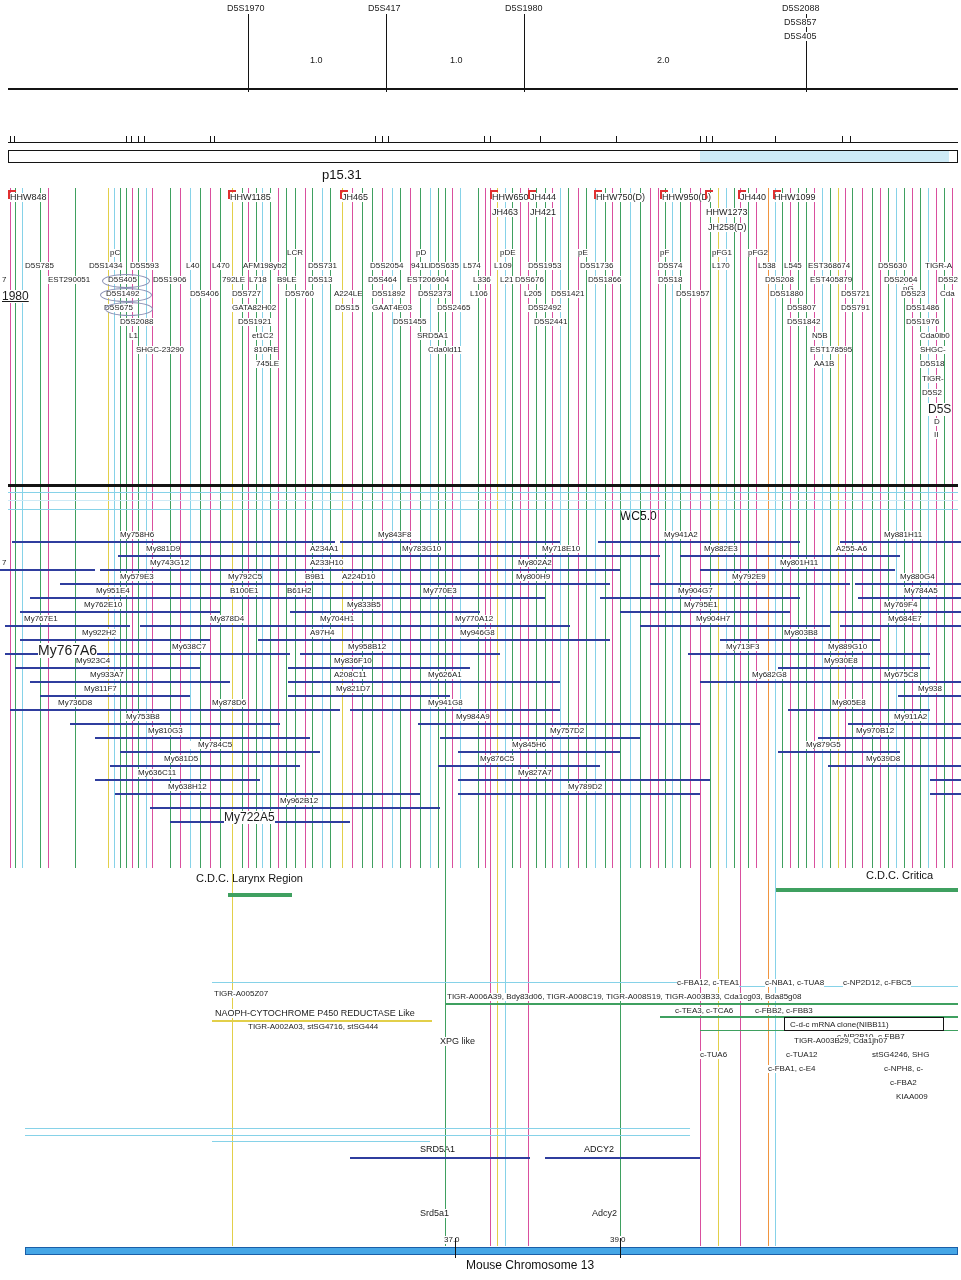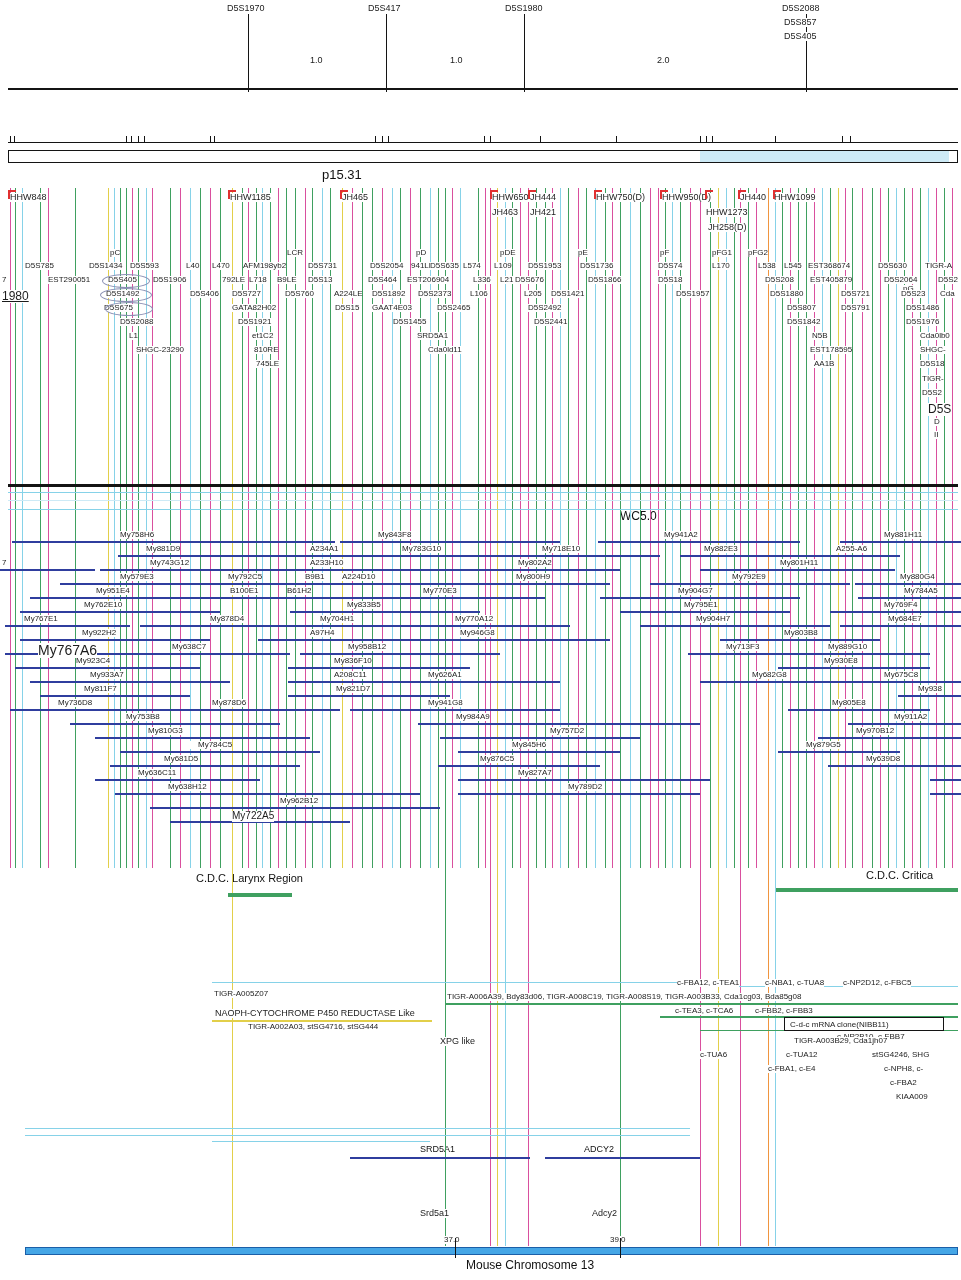--- a/index.html
+++ b/index.html
@@ -333,21 +333,21 @@
     <div class="t" style="left: 518px; top: 769px; font-size: 8px;">My827A7</div>
     <div class="h" style="left: 930px; top: 779px; width: 31px; height: 2px; background: rgb(47, 62, 158);"></div>
     <div class="h" style="left: 115px; top: 793px; width: 305px; height: 2px; background: rgb(47, 62, 158);"></div>
     <div class="t" style="left: 168px; top: 783px; font-size: 8px;">My638H12</div>
     <div class="h" style="left: 458px; top: 793px; width: 242px; height: 2px; background: rgb(47, 62, 158);"></div>
     <div class="t" style="left: 568px; top: 783px; font-size: 8px;">My789D2</div>
     <div class="h" style="left: 930px; top: 793px; width: 31px; height: 2px; background: rgb(47, 62, 158);"></div>
     <div class="h" style="left: 150px; top: 807px; width: 290px; height: 2px; background: rgb(47, 62, 158);"></div>
     <div class="t" style="left: 280px; top: 797px; font-size: 8px;">My962B12</div>
     <div class="h" style="left: 170px; top: 821px; width: 180px; height: 2px; background: rgb(47, 62, 158);"></div>
-    <div class="t" style="left: 232px; top: 811px; font-size: 10px;">My722A5</div>
+    <div class="t" style="left: 224px; top: 811px; font-size: 12px;">My722A5</div>
     <div class="h" style="left: 228px; top: 893px; width: 64px; height: 4px; background: rgb(63, 160, 96);"></div>
     <div class="h" style="left: 776px; top: 888px; width: 182px; height: 4px; background: rgb(63, 160, 96);"></div>
     <div class="h" style="left: 350px; top: 1157px; width: 180px; height: 2px; background: rgb(47, 62, 158);"></div>
     <div class="h" style="left: 545px; top: 1157px; width: 155px; height: 2px; background: rgb(47, 62, 158);"></div>
     <div class="t" style="left: 10px; top: 193px; font-size: 9px;">HHW848</div>
     <div class="t" style="left: 230px; top: 193px; font-size: 9px;">HHW1185</div>
     <div class="t" style="left: 342px; top: 193px; font-size: 9px;">JH465</div>
     <div class="t" style="left: 492px; top: 193px; font-size: 9px;">HHW650</div>
     <div class="t" style="left: 530px; top: 193px; font-size: 9px;">JH444</div>
     <div class="t" style="left: 596px; top: 193px; font-size: 9px;">HHW750(D)</div>

